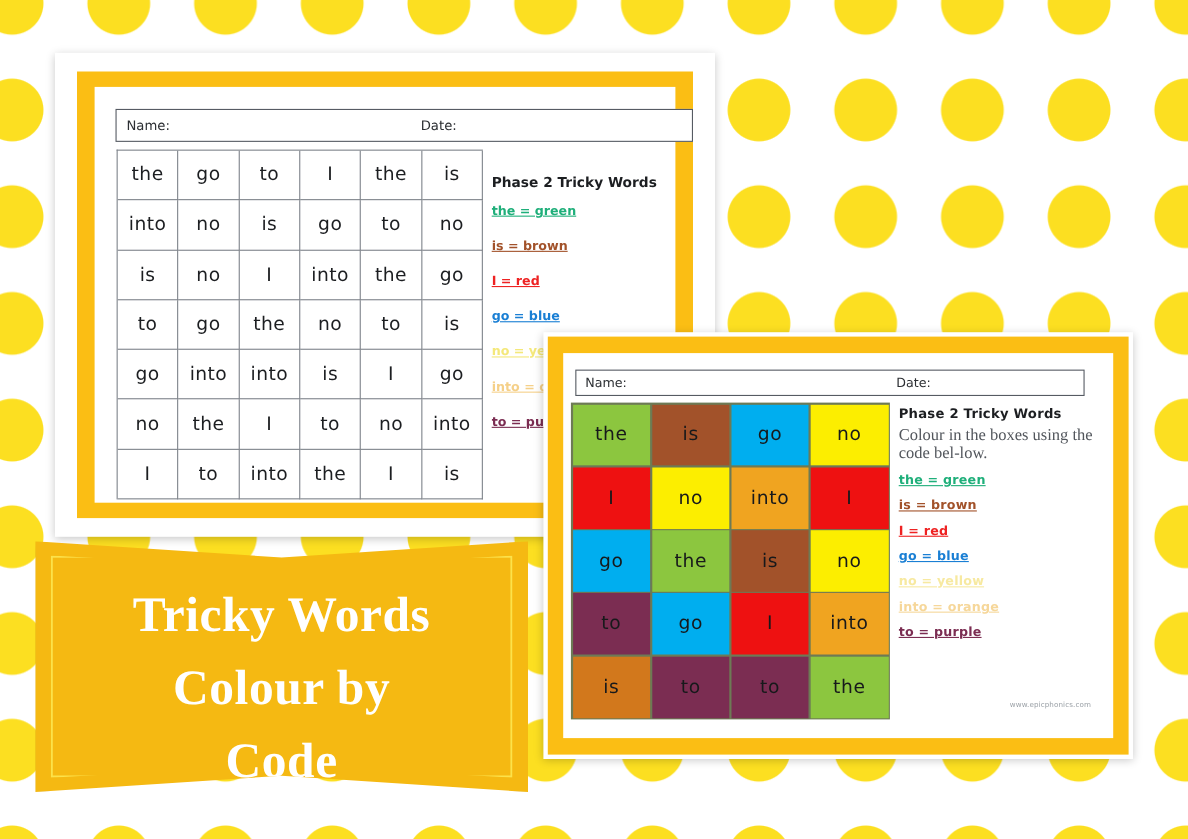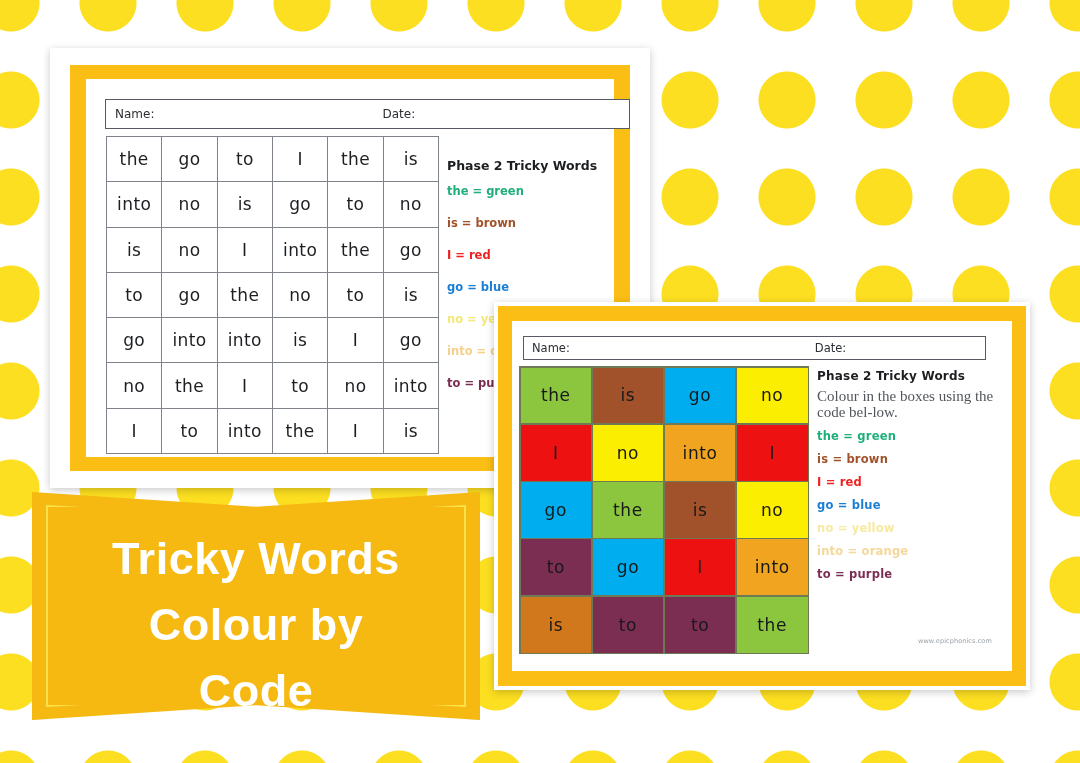--- a/index.html
+++ b/index.html
@@ -79,20 +79,21 @@
     color: #1c1e21;
   }
   .legend .lg-desc {
     font-family: "DejaVu Sans", sans-serif;
     color: #52565c;
   }
   .legend .lg-item {
     font-family: "DejaVu Sans", sans-serif;
     font-weight: bold;
     white-space: nowrap;
+    text-decoration: underline;
   }
 
   
   #legend1 { left: 447px; top: 158px; width: 190px; }
   #legend1 .lg-title { font-size: 12.5px; margin-bottom: 11px; }
   #legend1 .lg-desc  { font-size: 11px; line-height: 17px; margin-bottom: 12px; }
   #legend1 .lg-item  { font-size: 11.5px; margin-bottom: 18px; }
 
   
   #legend2 { left: 817px; top: 369px; width: 180px; }
@@ -144,21 +145,21 @@
     border: 2.5px solid #FCE24A;
     -webkit-clip-path: polygon(0% 0%, 50% 6%, 100% 0%, 100% 100%, 50% 94%, 0% 100%);
     clip-path: polygon(0% 0%, 50% 6%, 100% 0%, 100% 100%, 50% 94%, 0% 100%);
     pointer-events: none;
   }
   #banner-text {
     position: absolute;
     left: 0; right: 0; top: 34px;
     text-align: center;
     color: #ffffff;
-    font-family: Liberation Sans, sans-serif;
+    font-family: Liberation Serif, serif;
     font-weight: bold;
     font-size: 45px;
     line-height: 66px;
     letter-spacing: .5px;
   }
 
   
   #brand {
     position: absolute;
     left: 762px; top: 698px;

